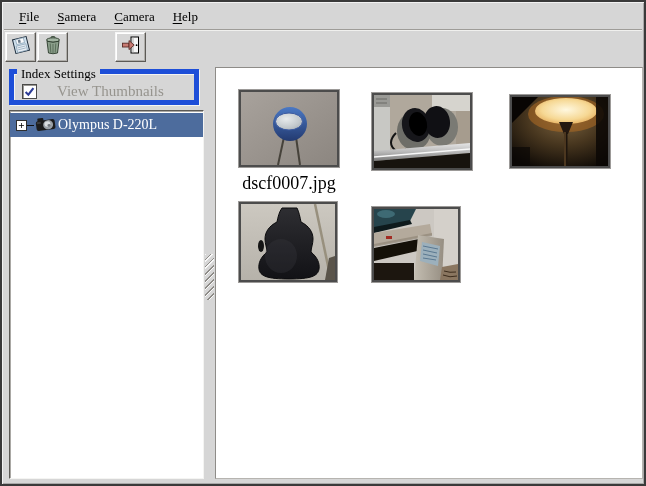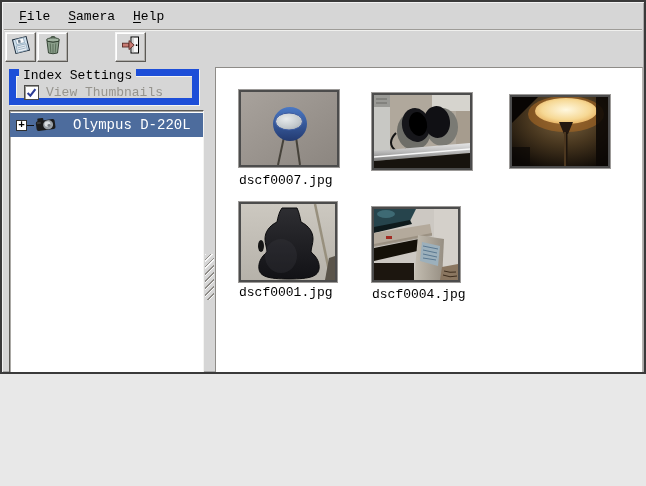--- a/index.html
+++ b/index.html
@@ -1,20 +1,20 @@
 <!DOCTYPE html>
 <html style="--window-bg: #d6d6d6; --panel-bg: #ffffff; --selection-bg: #4d6c9d; --check-mark: #2c3c96; --disabled-text: #96948e;"><head>
 <meta charset="utf-8">
 <style>
   html,body{margin:0;padding:0;background:#e8e8e8;}
   *{box-sizing:border-box;}
   #app{
-    position:relative;width:646px;height:374px;
+    position:relative;width:646px;height:486px;
     background:var(--window-bg,#d6d6d6);
-    font-family:Liberation Mono, monospace;
+    font-family:Liberation Serif, serif;
     border:2px solid #3a3a3a;
     box-shadow:inset 1px 1px 0 #f2f2f2, inset -1px -1px 0 #a8a8a8;
     overflow:hidden;
   }
   
   .menubar{
     position:absolute;left:2px;top:2px;right:2px;height:26px;
     display:flex;align-items:center;padding-left:6px;
     border-bottom:1px solid #9e9c98;
     box-shadow:0 1px 0 #f0f0ee;
@@ -27,56 +27,56 @@
     position:absolute;top:30px;width:31px;height:30px;
     background:var(--window-bg,#d6d6d6);
     border:1px solid;border-color:#f6f6f6 #5c5a56 #5c5a56 #f6f6f6;
     box-shadow:inset -1px -1px 0 #b0aeaa, inset 1px 1px 0 #ffffff;
     display:flex;align-items:center;justify-content:center;
   }
   #btn-save{left:3px;} #btn-delete{left:35px;} #btn-exit{left:113px;}
   
   .frame{
     position:absolute;left:7px;top:67px;width:190px;height:36px;
-    border:7px solid #1d4ed8;
+    border:5px solid #1d4ed8;
     box-shadow:inset 1px 1px 0 #f4f4f2, 1px 1px 0 #f4f4f2;
   }
   .frame-title{
     position:absolute;top:-8px;left:3px;background:var(--window-bg,#d6d6d6);
     padding:0 4px;font-size:13px;color:#000;white-space:nowrap;
   }
   .check-row{position:absolute;left:8px;top:9px;display:flex;align-items:center;}
   .checkbox{
     width:15px;height:15px;background:#fff;
     border:1px solid #4a4a48;
     box-shadow:inset 1px 1px 0 #9a9894;
     display:flex;align-items:center;justify-content:center;
   }
-  .check-label{margin-left:7px;font-size:13px;color:var(--disabled-text,#96948e);}
+  .check-label{margin-left:20px;font-size:15px;color:var(--disabled-text,#96948e);}
   
   .treeview{
     position:absolute;left:7px;top:108px;width:195px;height:369px;
     background:#fff;
     border:1px solid;border-color:#5c5a56 #f4f4f2 #f4f4f2 #5c5a56;
     box-shadow:inset 1px 1px 0 #aaa8a4;
     overflow:hidden;
   }
   .tree-row{
     margin-top:2px;height:24px;
     background:var(--selection-bg,#4d6c9d);
     display:flex;align-items:center;padding-left:6px;
     color:#fff;font-size:14px;cursor:default;
   }
   .expander{
     width:11px;height:11px;background:#fff;border:1px solid #2e2e2e;
     color:#000;font-size:11px;line-height:9px;font-weight:bold;
     text-align:center;flex:0 0 auto;
   }
   .tree-line{width:7px;height:1px;background:#101010;flex:0 0 auto;}
-  .tree-label{margin-left:15px;white-space:nowrap;}
+  .tree-label{margin-left:0;white-space:nowrap;}
   
   .grip{
     position:absolute;left:203px;top:252px;width:9px;height:46px;
     background:repeating-linear-gradient(315deg,
       var(--window-bg,#d6d6d6) 0 3px,#f8f8f8 3px 4px,#8e8c88 4px 5px);
     cursor:col-resize;
   }
   
   .panel{
     position:absolute;left:213px;top:65px;width:428px;height:412px;
@@ -86,35 +86,36 @@
   .thumb{
     position:absolute;border:2px solid #4c4c4c;
     box-shadow:0 0 0 1px #9c9a98;background:#888;overflow:hidden;cursor:default;
   }
   .thumb svg{display:block;}
   #th1{left:237px;top:88px;width:100px;height:77px;}
   #th2{left:370px;top:91px;width:100px;height:77px;}
   #th3{left:508px;top:93px;width:100px;height:73px;}
   #th4{left:237px;top:200px;width:98px;height:80px;}
   #th5{left:370px;top:205px;width:88px;height:75px;}
-  .thumb-label{position:absolute;text-align:left;font-size:13px;color:#000;}
+  .thumb-label{position:absolute;text-align:center;font-size:18px;color:#000;}
   #tl1{left:237px;top:171px;width:100px;}
   #tl2{left:370px;top:173px;width:100px;}
   #tl3{left:508px;top:174px;width:100px;}
   #tl4{left:237px;top:283px;width:98px;}
   #tl5{left:370px;top:285px;width:88px;}
 </style>
 </head>
 <body>
 
 <div id="app">
 
   <div class="menubar">
     <span class="menu-item"><span class="accel">F</span><span>ile</span></span>
     <span class="menu-item"><span class="accel">S</span><span>amera</span></span>
+    <span class="menu-item"><span class="accel">C</span><span>amera</span></span>
     <span class="menu-item"><span class="accel">H</span><span>elp</span></span>
   </div>
 
   <div class="tbtn" id="btn-save">
     <span>
       <svg width="22" height="22" viewBox="0 0 22 22">
         <g transform="rotate(-14 11 11)">
           <rect x="4" y="4" width="14" height="14" fill="#cfe0ec" stroke="#1a2a3a"></rect>
           <rect x="7" y="4.5" width="8" height="5" fill="#f8fafc" stroke="#88a0b4" stroke-width="0.7"></rect>
           <rect x="9" y="5.5" width="2.5" height="3" fill="#6a7a8a"></rect>
@@ -278,21 +279,20 @@
         </linearGradient>
       </defs>
       <rect width="94" height="76" fill="url(#t4bg)"></rect>
       <line x1="74" y1="0" x2="90" y2="76" stroke="#98907e" stroke-width="2.5"></line>
       <polygon points="88,54 94,52 94,76 84,76" fill="#5a544a"></polygon>
       <path d="M41,4 L56,4 C58,8 59,13 60,18 C68,22 72,28 72,35 C72,40 70,44 70,48 C76,53 79,59 78,65 C77,72 70,75 48,75 C26,75 19,72 18,65 C17,59 20,53 26,48 C26,44 24,40 24,35 C24,28 28,22 36,18 C37,13 38,8 41,4 Z" fill="url(#t4case)" stroke="#0a0a0c"></path>
       <ellipse cx="40" cy="52" rx="16" ry="17" fill="#3c3c42" opacity="0.3"></ellipse>
       <ellipse cx="20" cy="42" rx="3" ry="6" fill="#141414"></ellipse>
     </svg>
   </div>
-  <div class="thumb-label" id="tl4">dscf0001.jpg</div>
 
   <div class="thumb" id="th5">
     <svg width="84" height="71" viewBox="0 0 84 71" preserveAspectRatio="none">
       <defs>
         <linearGradient id="t5col" x1="0" y1="0" x2="1" y2="0">
           <stop offset="0" stop-color="#c4beb2"></stop>
             <stop offset="1" stop-color="#968e82"></stop>
         </linearGradient>
       </defs>
       <rect width="84" height="71" fill="#ccc8c2"></rect>
@@ -308,15 +308,14 @@
       <polygon points="48,33 66,37 64,57 46,52" fill="#9cb0bc"></polygon>
       <line x1="49" y1="37" x2="64" y2="40" stroke="#4a6a86" opacity="0.8"></line>
       <line x1="49" y1="41" x2="63" y2="44" stroke="#4a6a86" opacity="0.8"></line>
       <line x1="49" y1="45" x2="63" y2="48" stroke="#4a6a86" opacity="0.8"></line>
       <line x1="49" y1="49" x2="62" y2="51" stroke="#4a6a86" opacity="0.8"></line>
       <rect x="0" y="54" width="40" height="17" fill="#1c160f"></rect>
       <polygon points="68,58 84,55 84,71 66,71" fill="#8a7660"></polygon>
       <path d="M70 62 q6 2 12 1 M69 66 q7 3 14 1" fill="none" stroke="#3c2c1c"></path>
     </svg>
   </div>
-  <div class="thumb-label" id="tl5">dscf0004.jpg</div>
 
 </div>
 
 </body></html>

